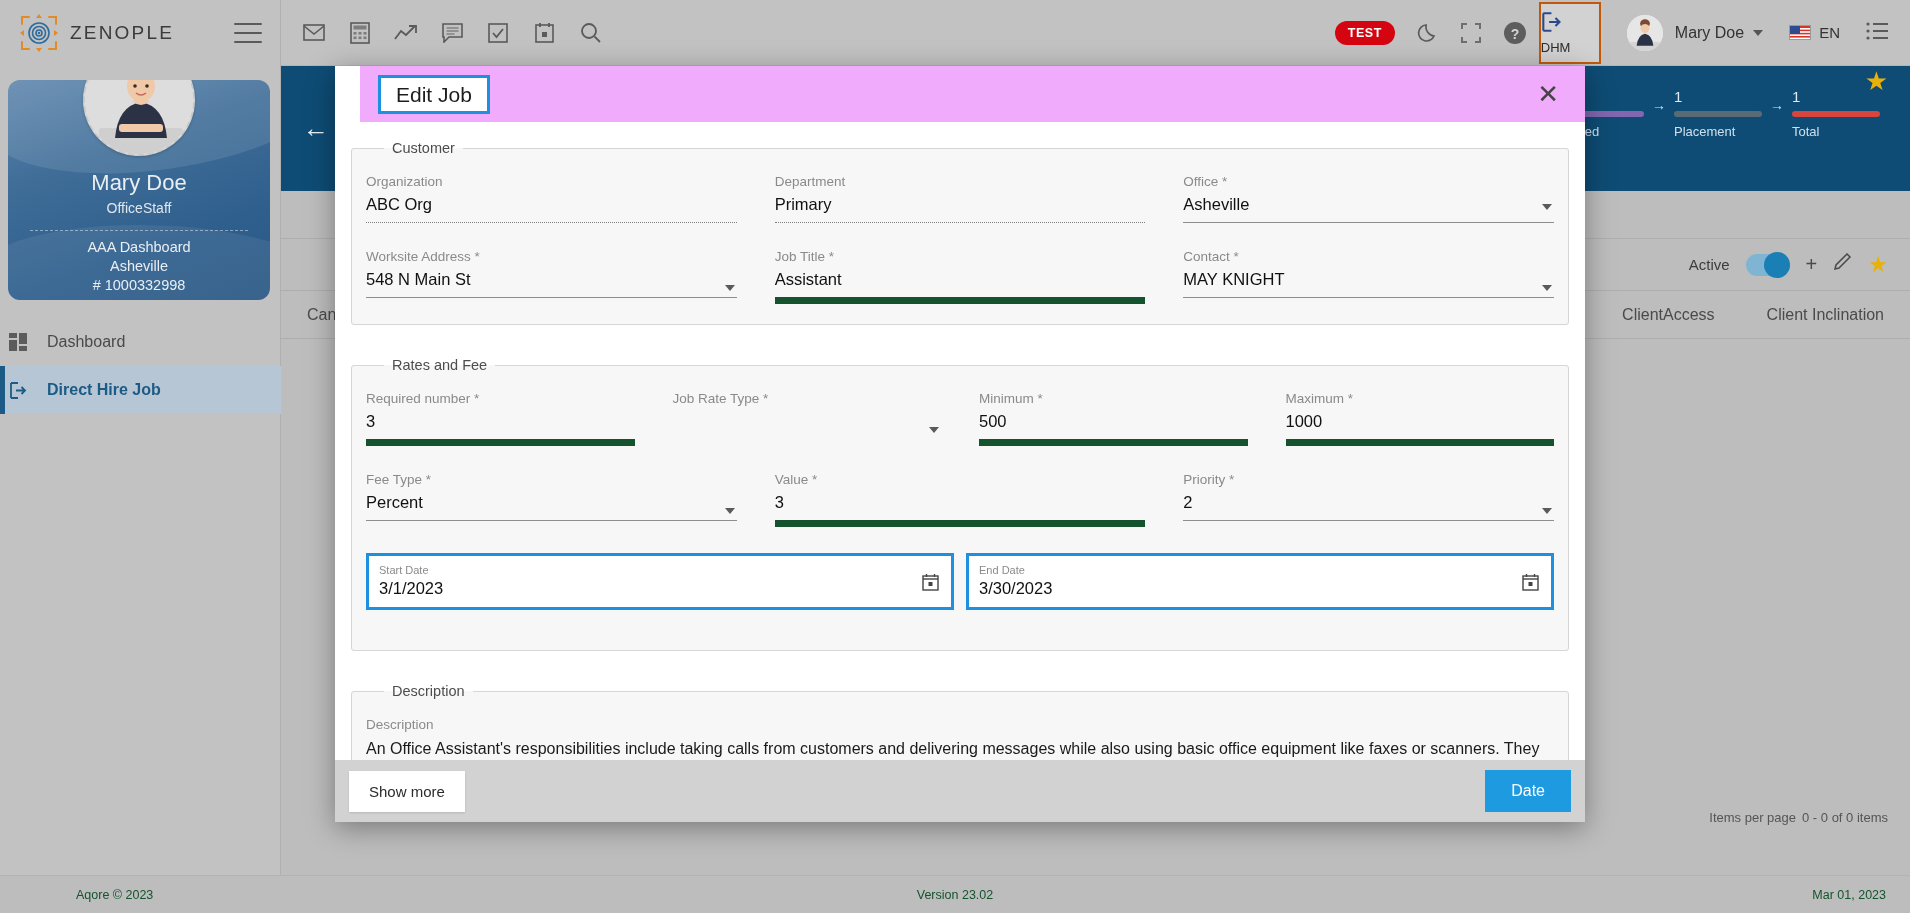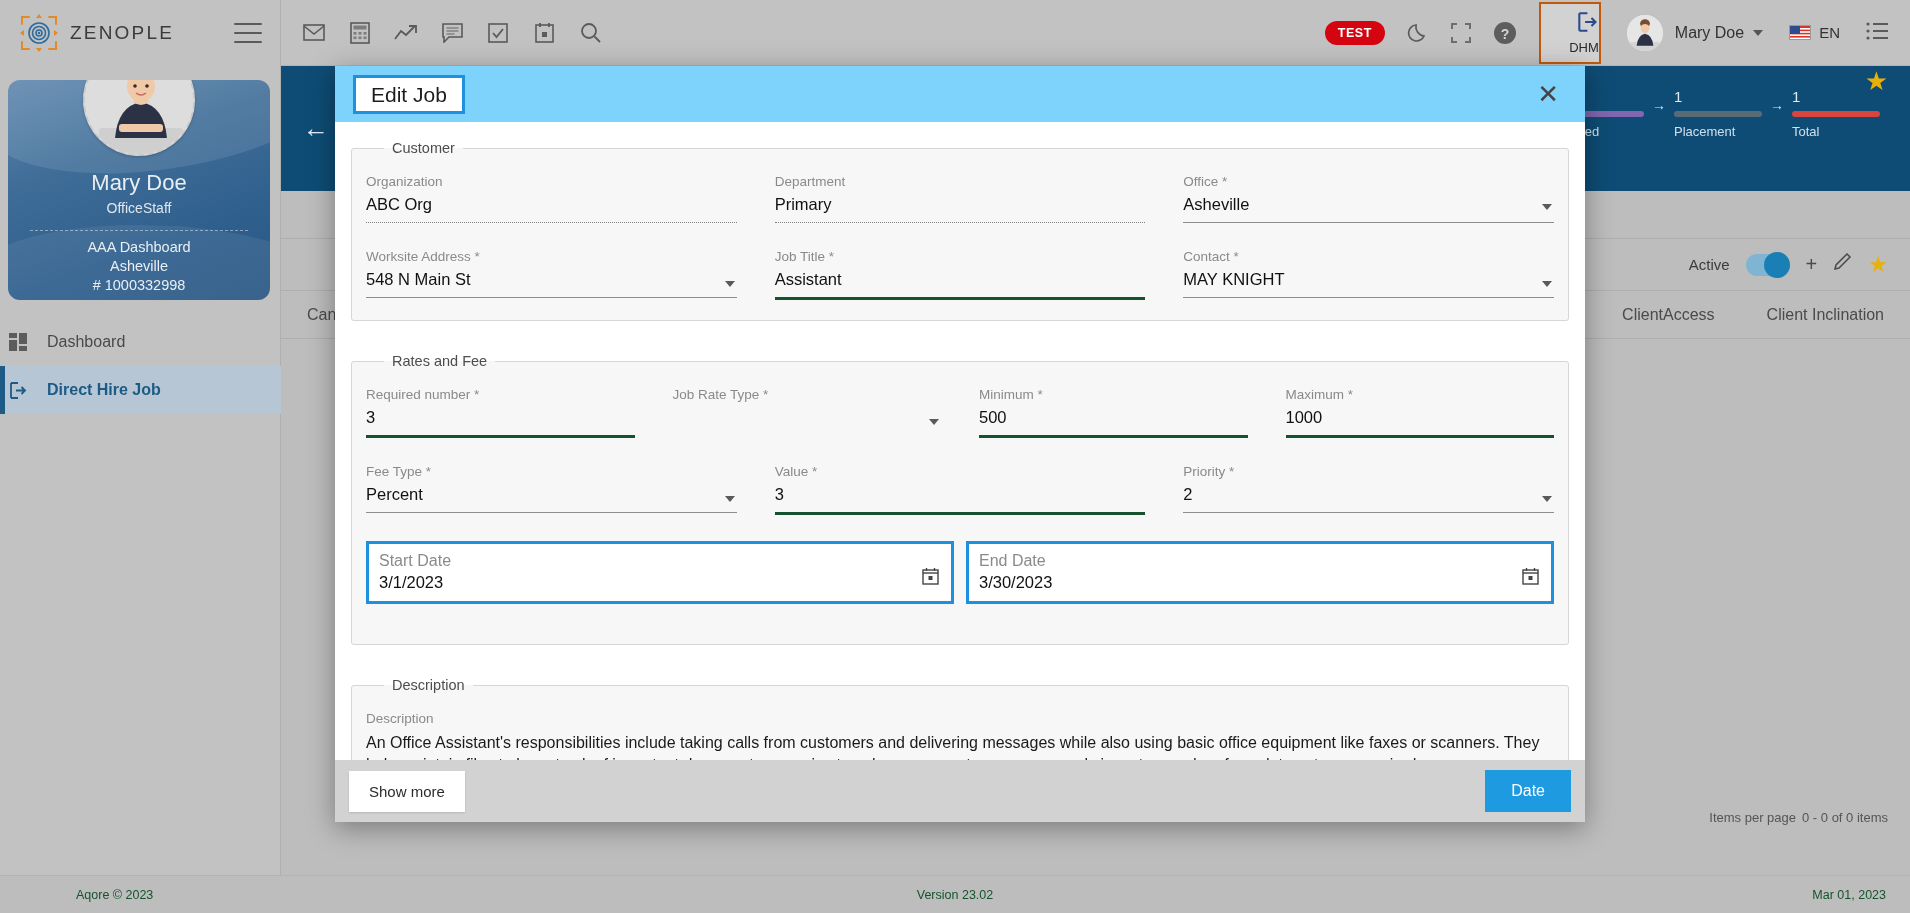--- a/index.html
+++ b/index.html
@@ -91,22 +91,22 @@
   }
   .topbar-icons { display:flex; align-items:center; gap:20px; padding-left:20px; }
   .tb-ico { width:26px; height:26px; cursor:pointer; display:flex; align-items:center; justify-content:center; }
   .topbar-right { margin-left:auto; display:flex; align-items:center; height:50px; }
   .test-badge {
     background:#d40511; color:#fff; font-size:12.5px; font-weight:600;
     border-radius:14px; padding:5px 13px; letter-spacing:.5px; cursor:pointer;
   }
   .tb-r-ico { margin-left:22px; cursor:pointer; display:flex; align-items:center; }
   .dhm-box {
-    margin-left:22px; width:62px; height:62px; border:2px solid #c05a0a;
-    background:#d2d2d2; display:flex; flex-direction:column; align-items:flex-end;
+    margin-left:12px; width:62px; height:62px; border:2px solid #c05a0a;
+    background:#d2d2d2; display:flex; flex-direction:column; align-items:flex-start;
     justify-content:center; gap:3px; cursor:pointer;
   }
   .dhm-box .lbl { font-size:13px; color:#2b2b2b; }
   .user-chip { display:flex; align-items:center; margin-left:26px; cursor:pointer; }
   .user-av {
     width:36px; height:36px; border-radius:50%; background:#e2e2e2; overflow:hidden;
     position:relative;
   }
   .user-name { margin-left:12px; font-size:16px; color:#333; }
   .caret { margin-left:9px; border-left:5px solid transparent; border-right:5px solid transparent;
@@ -178,22 +178,22 @@
   .footer .c { position:absolute; left:50%; transform:translateX(-50%); }
   .footer .r { margin-left:auto; margin-right:24px; }
 
   
   .modal {
     position:absolute; left:335px; top:66px; width:1250px; height:756px;
     background:#fff; box-shadow:0 6px 26px rgba(0,0,0,.36);
     display:flex; flex-direction:column;
   }
   .modal-head {
-    height:56px; background:#7dd3fc; display:flex; align-items:center;
-    padding:2px 18px; flex:0 0 56px; position:relative;
+    height:56px; background:#f0abfc; display:flex; align-items:center;
+    padding:2px 18px; flex:0 0 56px; position:relative;margin-left:25px;
   }
   .modal-title {
     font-size:21px; color:#1d1d1d; border:3px solid #1e90e0; background:#fff;
     padding:6px 15px; line-height:1;
   }
   .modal-close {
     margin-left:auto; font-size:26px; color:#444; cursor:pointer; line-height:1;
     padding:4px 8px;
   }
   .modal-body {
@@ -218,27 +218,27 @@
   .fld .val {
     font-size:16.5px; color:#111; padding-bottom:8px; min-height:26px;
   }
   .fld.text .val { border-bottom:1px dotted #7e7e7e; }
   .fld.sel .val  { border-bottom:1px solid #8e8e8e; padding-right:22px; }
   .fld.sel .dd {
     position:absolute; right:2px; bottom:13px;
     border-left:5px solid transparent; border-right:5px solid transparent;
     border-top:6px solid #5a5a5a; cursor:pointer;
   }
-  .fld.plain .val { border-bottom:3px solid #14532d; }
+  .fld.plain .val { border-bottom:7px solid #14532d; }
 
   .date-fld {
     flex:1; border:3px solid #1e90e0; background:#fff; padding:8px 10px 6px 10px;
     position:relative;
   }
-  .date-fld .lab { font-size:16px; color:#8a8a8a; display:block; margin-bottom:3px; }
+  .date-fld .lab { font-size:11px; color:#8a8a8a; display:block; margin-bottom:3px; }
   .date-fld .val { font-size:16.5px; color:#111; padding-bottom:3px; }
   .date-fld .cal {
     position:absolute; right:12px; bottom:12px; cursor:pointer;
   }
   .row.dates { gap:12px; margin-bottom:20px; }
 
   .desc-val {
     font-size:16px; line-height:22px; color:#1a1a1a; padding-bottom:12px;
     border-bottom:1px dotted #8a8a8a;
   }

